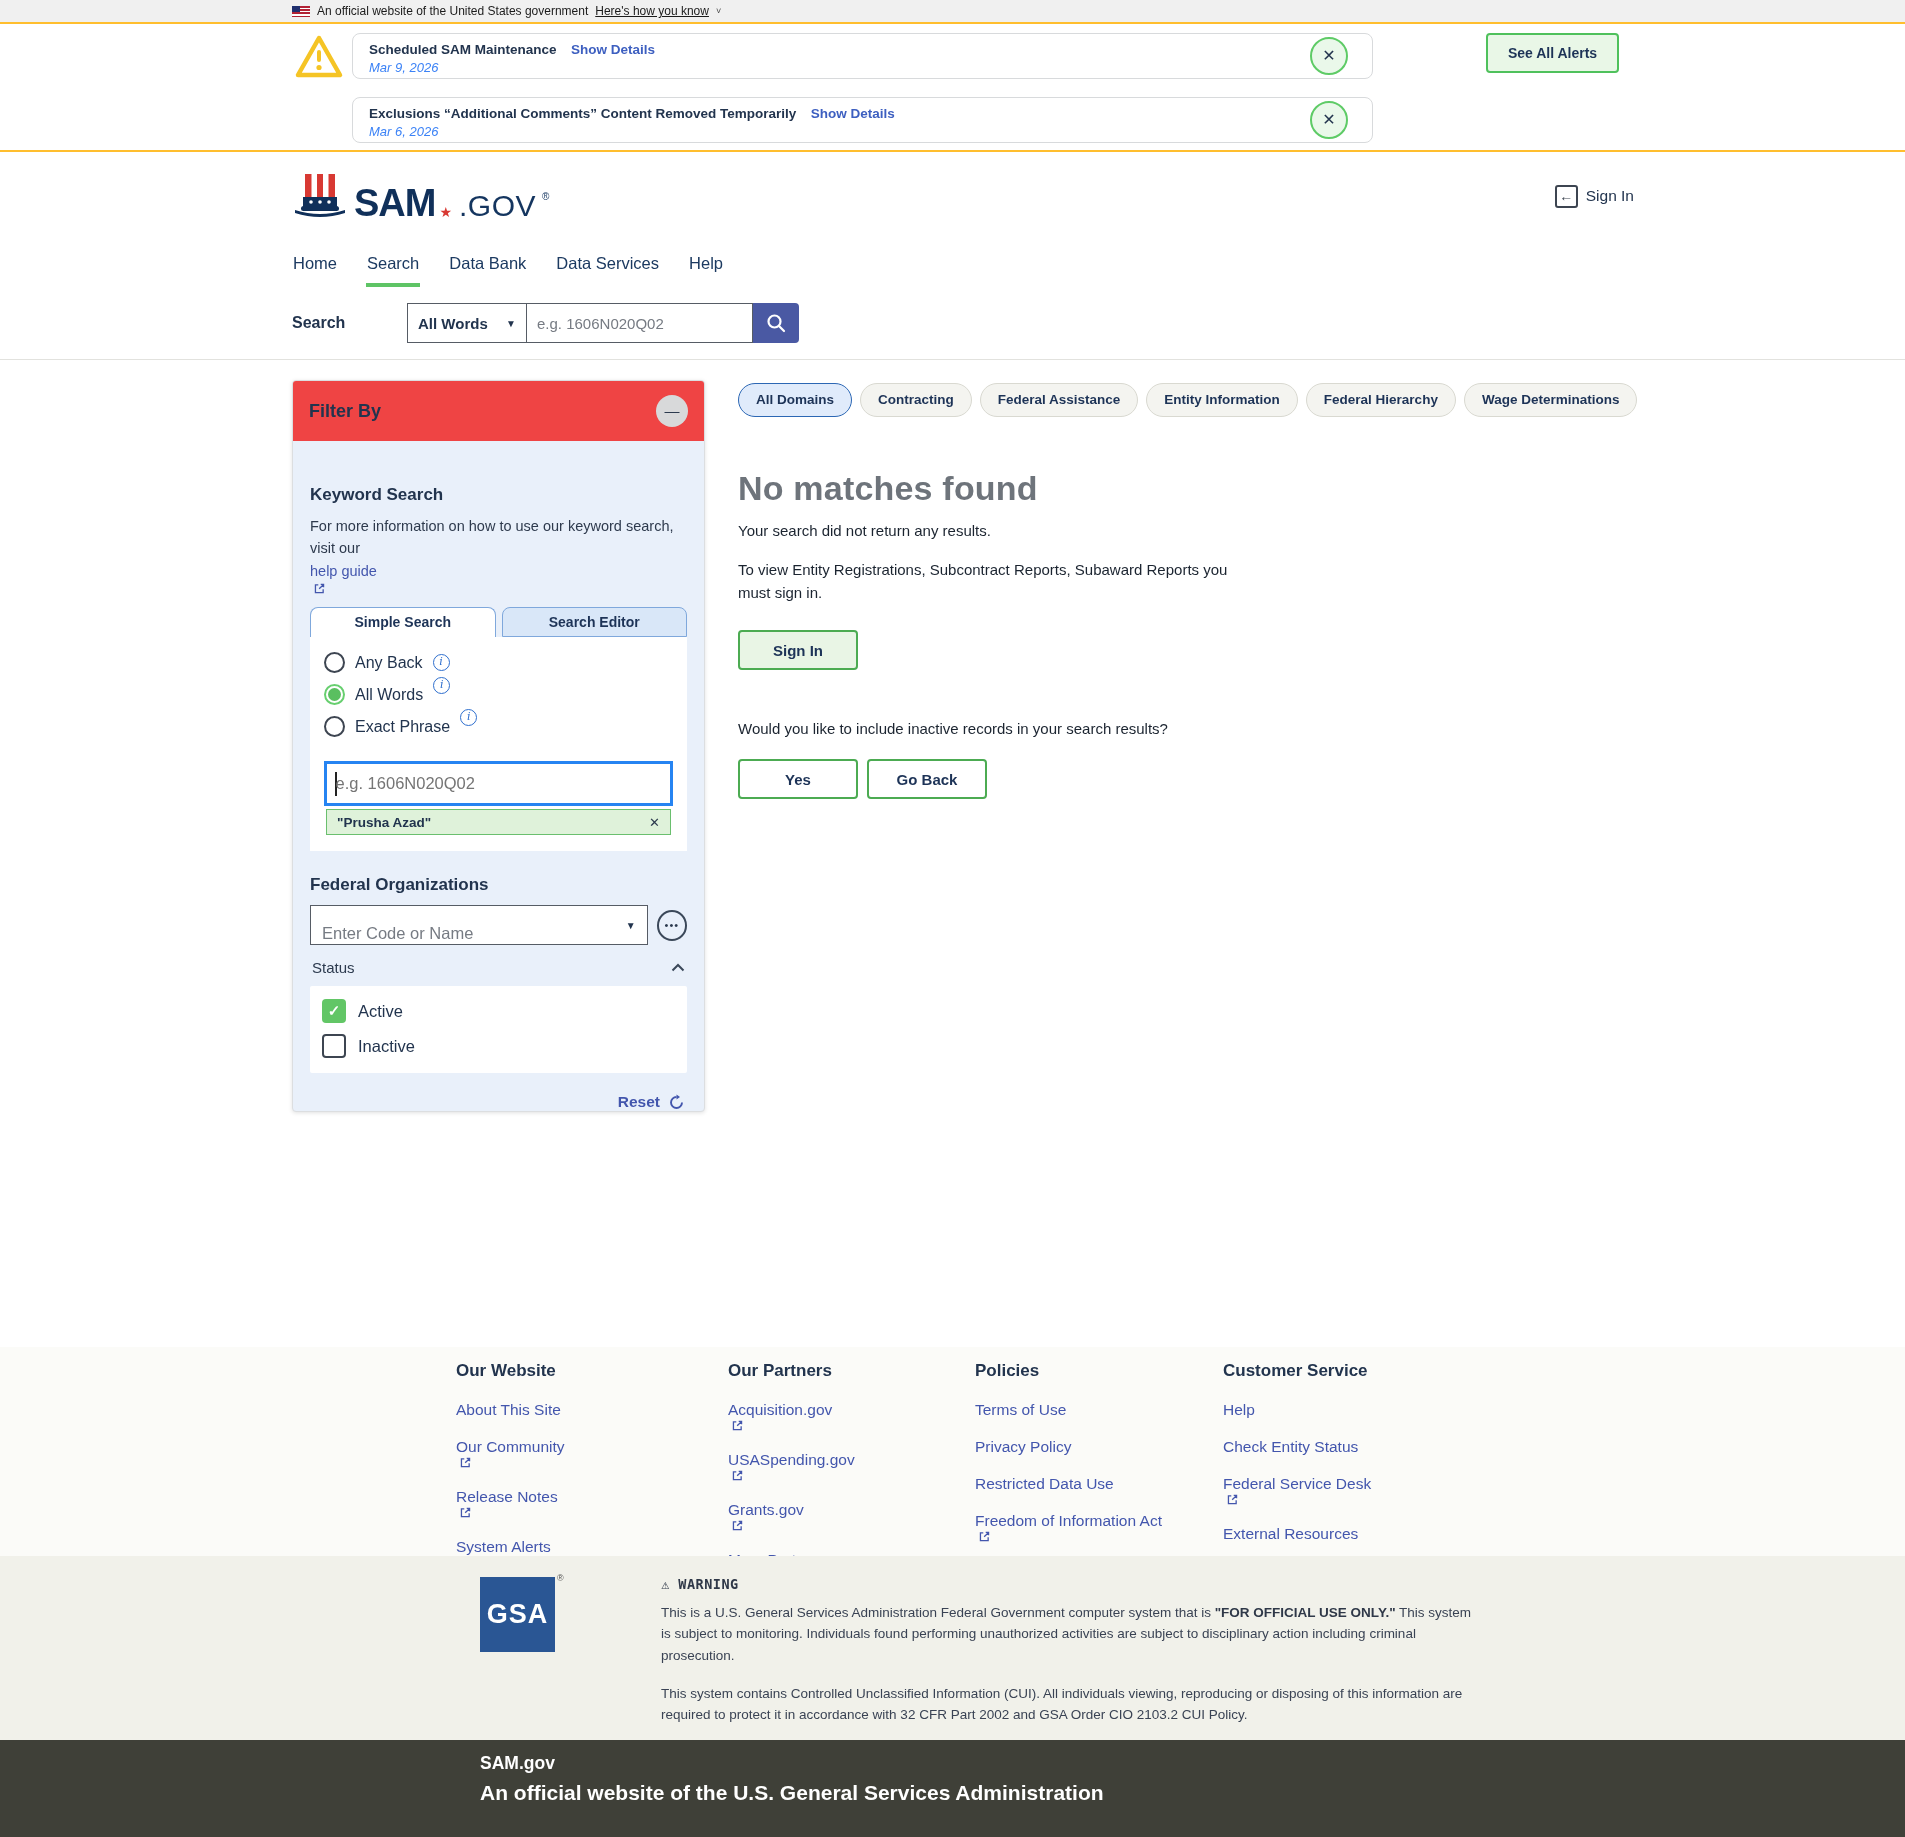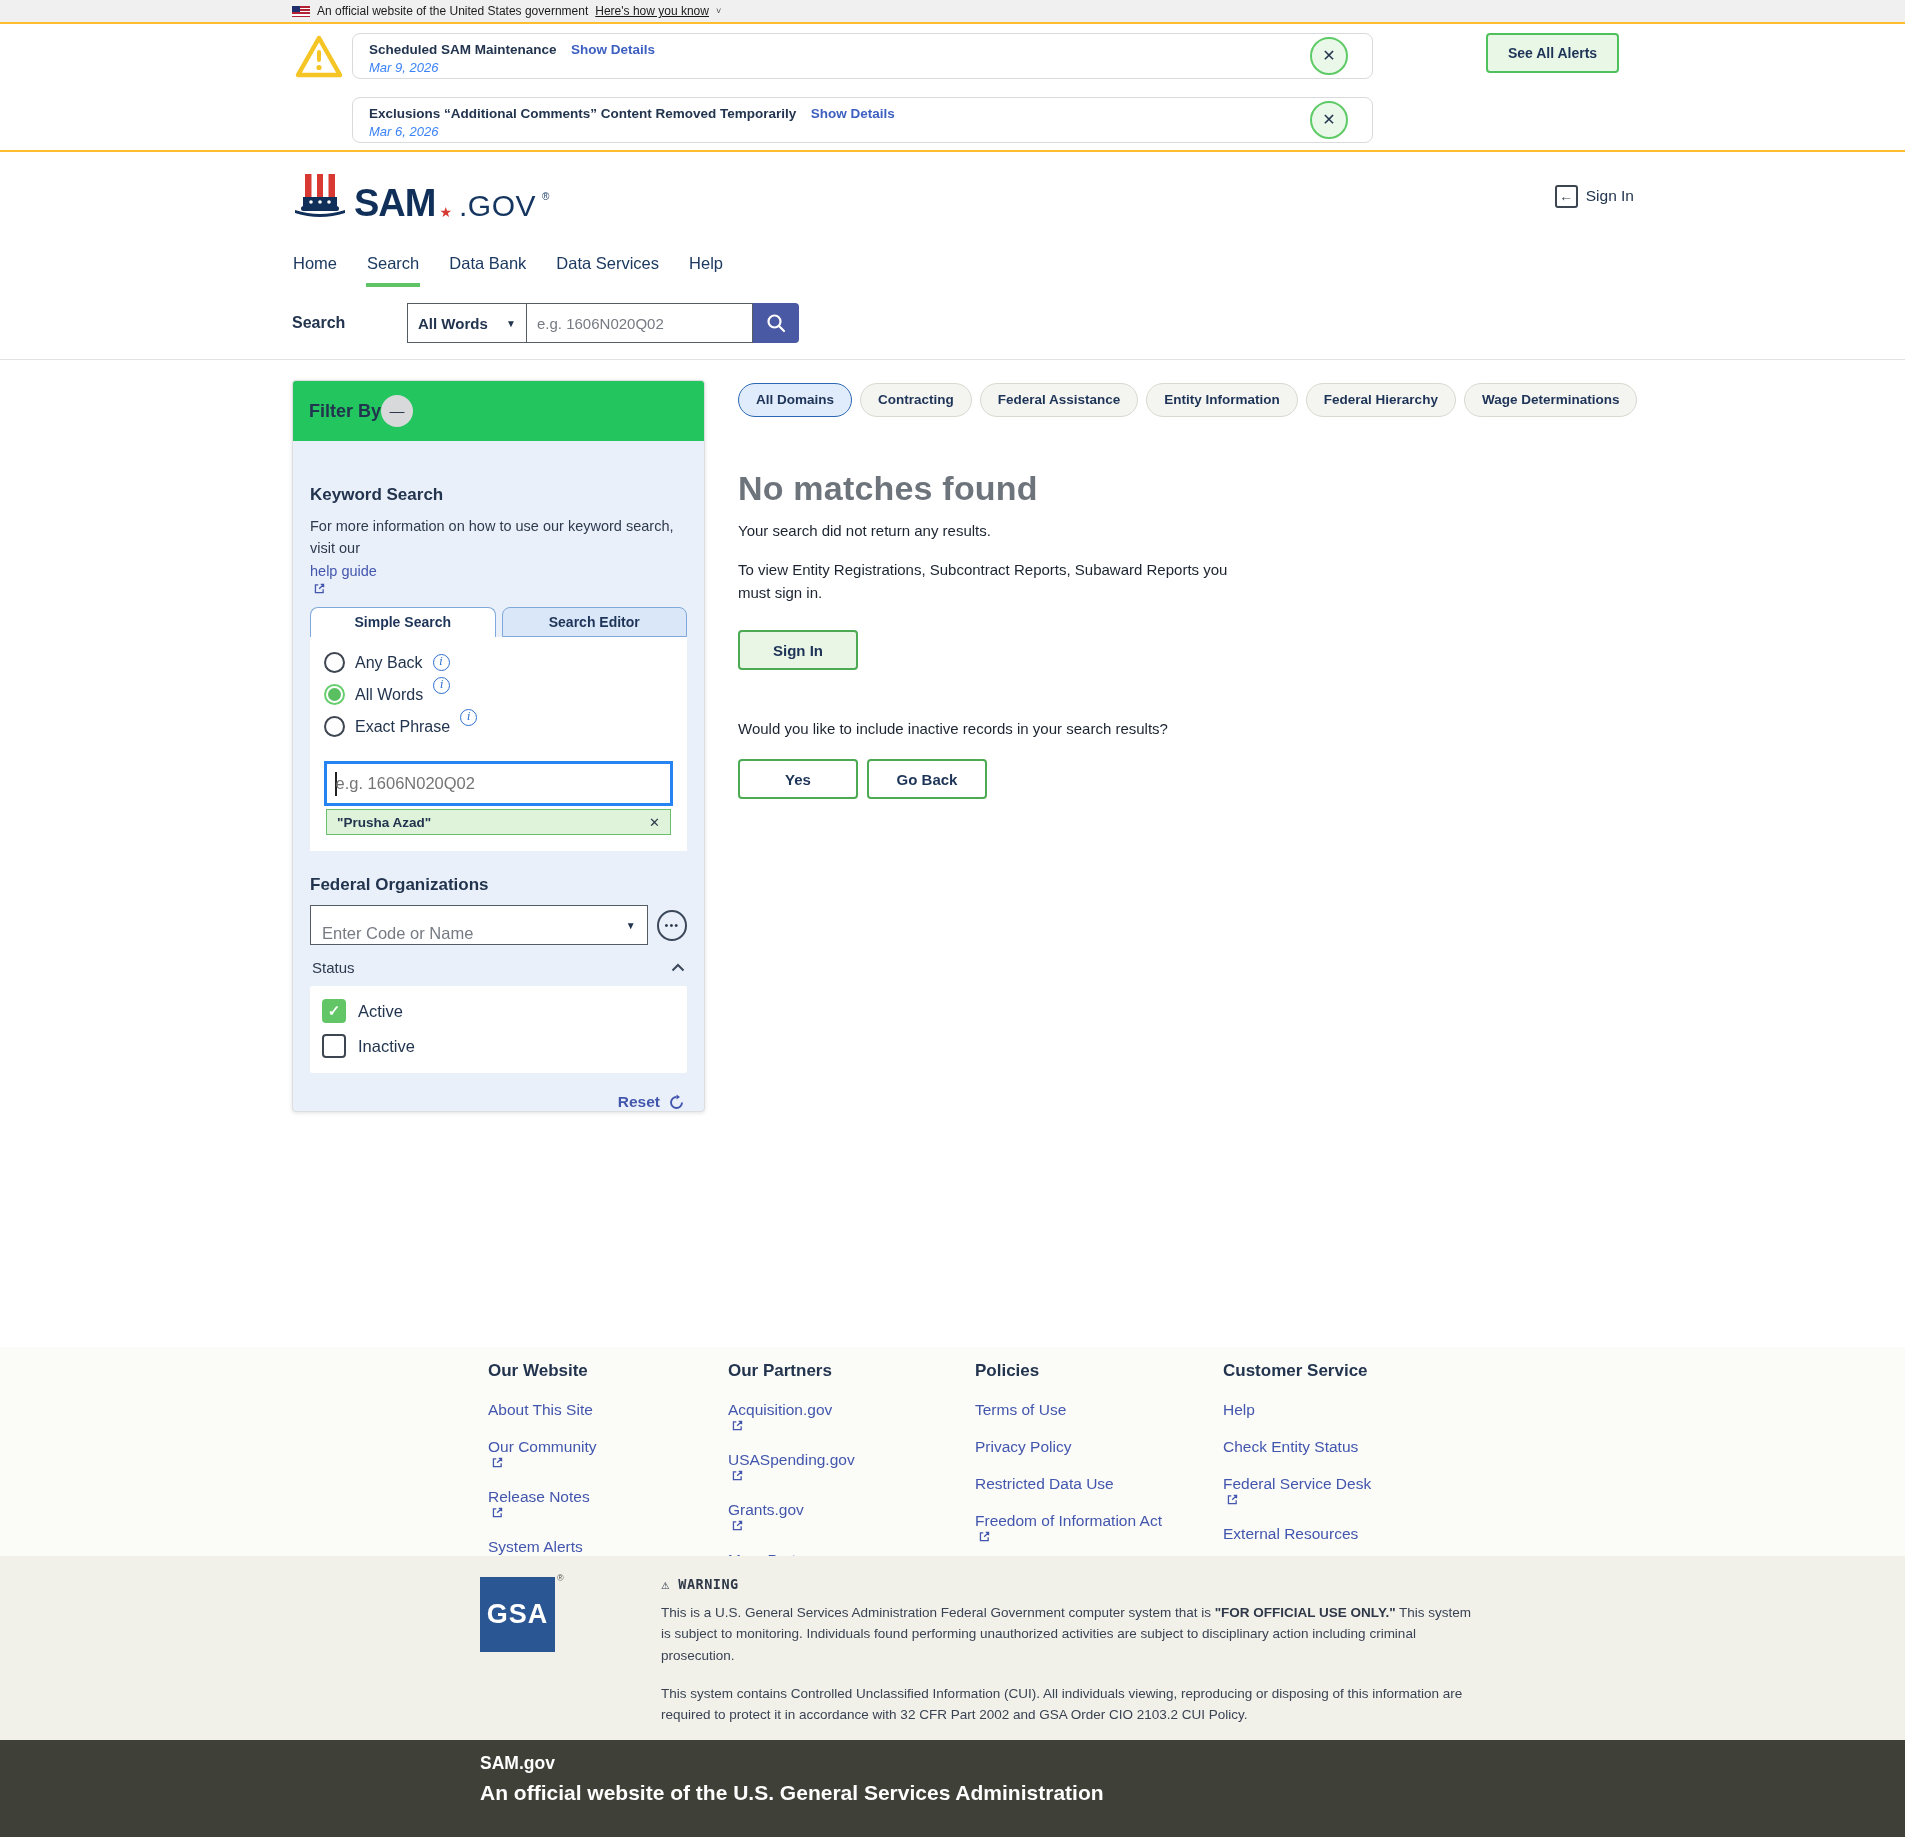--- a/index.html
+++ b/index.html
@@ -51,21 +51,21 @@
   .search-select { width:120px; height:40px; border:1px solid #565c65; background:#fff; display:flex; align-items:center; justify-content:space-between; padding:0 10px; font-size:15px; font-weight:600; color:#22344e; cursor:pointer; }
   .search-input { width:226px; height:40px; border:1px solid #565c65; border-left:none; display:flex; align-items:center; padding:0 10px; font-size:15px; color:#767b83; background:#fff; }
   .search-btn { width:46px; height:40px; background:#4a59a3; border:none; border-radius:0 4px 4px 0; display:flex; align-items:center; justify-content:center; cursor:pointer; }
   .caret-down { font-size:10px; color:#22344e; }
 
   
   .main-band { height:987px; background:#fff; }
 
   
   .filter { position:absolute; left:0; top:20px; width:413px; height:732px; border:1px solid #dcdee0; border-radius:4px; background:#e9f0fa; box-shadow:0 1px 4px rgba(0,0,0,.12); overflow:hidden; }
-  .filter-head { height:60px; background:#22c55e; display:flex; align-items:center; padding:0 16px; }
+  .filter-head { height:60px; background:#ef4444; display:flex; align-items:center; justify-content:space-between; padding:0 16px; }
   .filter-title { font-size:18px; font-weight:bold; color:#22344e; }
   .collapse-btn { width:32px; height:32px; border-radius:50%; background:#d8d9da; border:none; color:#2c3a4e; font-size:15px; line-height:32px; text-align:center; cursor:pointer; }
   .filter-body { padding:0 17px 0 17px; }
   .kw-head { margin-top:44px; font-size:17px; font-weight:bold; color:#22344e; }
   .kw-info { margin-top:10px; font-size:14.5px; line-height:1.55; color:#2e3a4d; }
   .help-link { color:#4356ad; cursor:pointer; font-size:14.5px; }
   .ext { width:13px; height:13px; vertical-align:-2px; margin-left:3px; }
   .tabs { display:flex; margin-top:12px; }
   .tab { flex:1; height:30px; border:1px solid #7fa8dc; border-radius:8px 8px 0 0; font-size:14px; font-weight:bold; color:#1d3357; text-align:center; line-height:28px; cursor:pointer; }
   .tab.active { background:#fff; border-bottom:none; }
@@ -112,21 +112,21 @@
   .res-line1 { margin-top:14px; font-size:15px; color:#1b2430; }
   .res-line2 { margin-top:20px; font-size:15px; color:#1b2430; max-width:515px; line-height:1.5; }
   .btn-green { width:120px; height:40px; background:#e9f5e5; border:2px solid #4cab52; border-radius:4px; font-size:15px; font-weight:bold; color:#1d3357; cursor:pointer; margin-top:26px; }
   .res-question { margin-top:50px; font-size:15px; color:#1b2430; }
   .res-btn-row { margin-top:22px; display:flex; gap:9px; }
   .btn-outline { width:120px; height:40px; background:#fff; border:2px solid #4cab52; border-radius:4px; font-size:15px; font-weight:bold; color:#1d3357; cursor:pointer; }
 
   
   .footer-links { height:209px; background:#fbfbf8; position:relative; }
   .fcol { position:absolute; top:14px; width:235px; }
-  .fcol.c0{left:488px} .fcol.c1{left:728px} .fcol.c2{left:975px} .fcol.c3{left:1223px}
+  .fcol.c0{left:456px} .fcol.c1{left:728px} .fcol.c2{left:975px} .fcol.c3{left:1223px}
   .fcol-head { font-size:17px; font-weight:bold; color:#22344e; margin-bottom:20px; }
   .flink { display:block; font-size:15.5px; color:#4356ad; margin-bottom:19px; cursor:pointer; text-decoration:none; }
   .footer-gsa { height:184px; background:#f1f1ea; position:relative; }
   .gsa-logo { position:absolute; left:480px; top:21px; width:75px; height:75px; background:#2a5694; color:#fff; font-weight:bold; font-size:27px; letter-spacing:1px; display:flex; align-items:center; justify-content:center; }
   .gsa-reg { position:absolute; left:557px; top:17px; font-size:9px; color:#555; }
   .warn-block { position:absolute; left:661px; top:20px; width:812px; }
   .warn-title { font-family:"DejaVu Sans Mono",monospace; font-size:13.5px; font-weight:bold; color:#2f3848; letter-spacing:0.5px; }
   .warn-p { margin-top:10px; font-size:13.5px; line-height:1.58; color:#3a4354; }
   .warn-p b { color:#2f3848; }
   .warn-p + .warn-p { margin-top:17px; }

